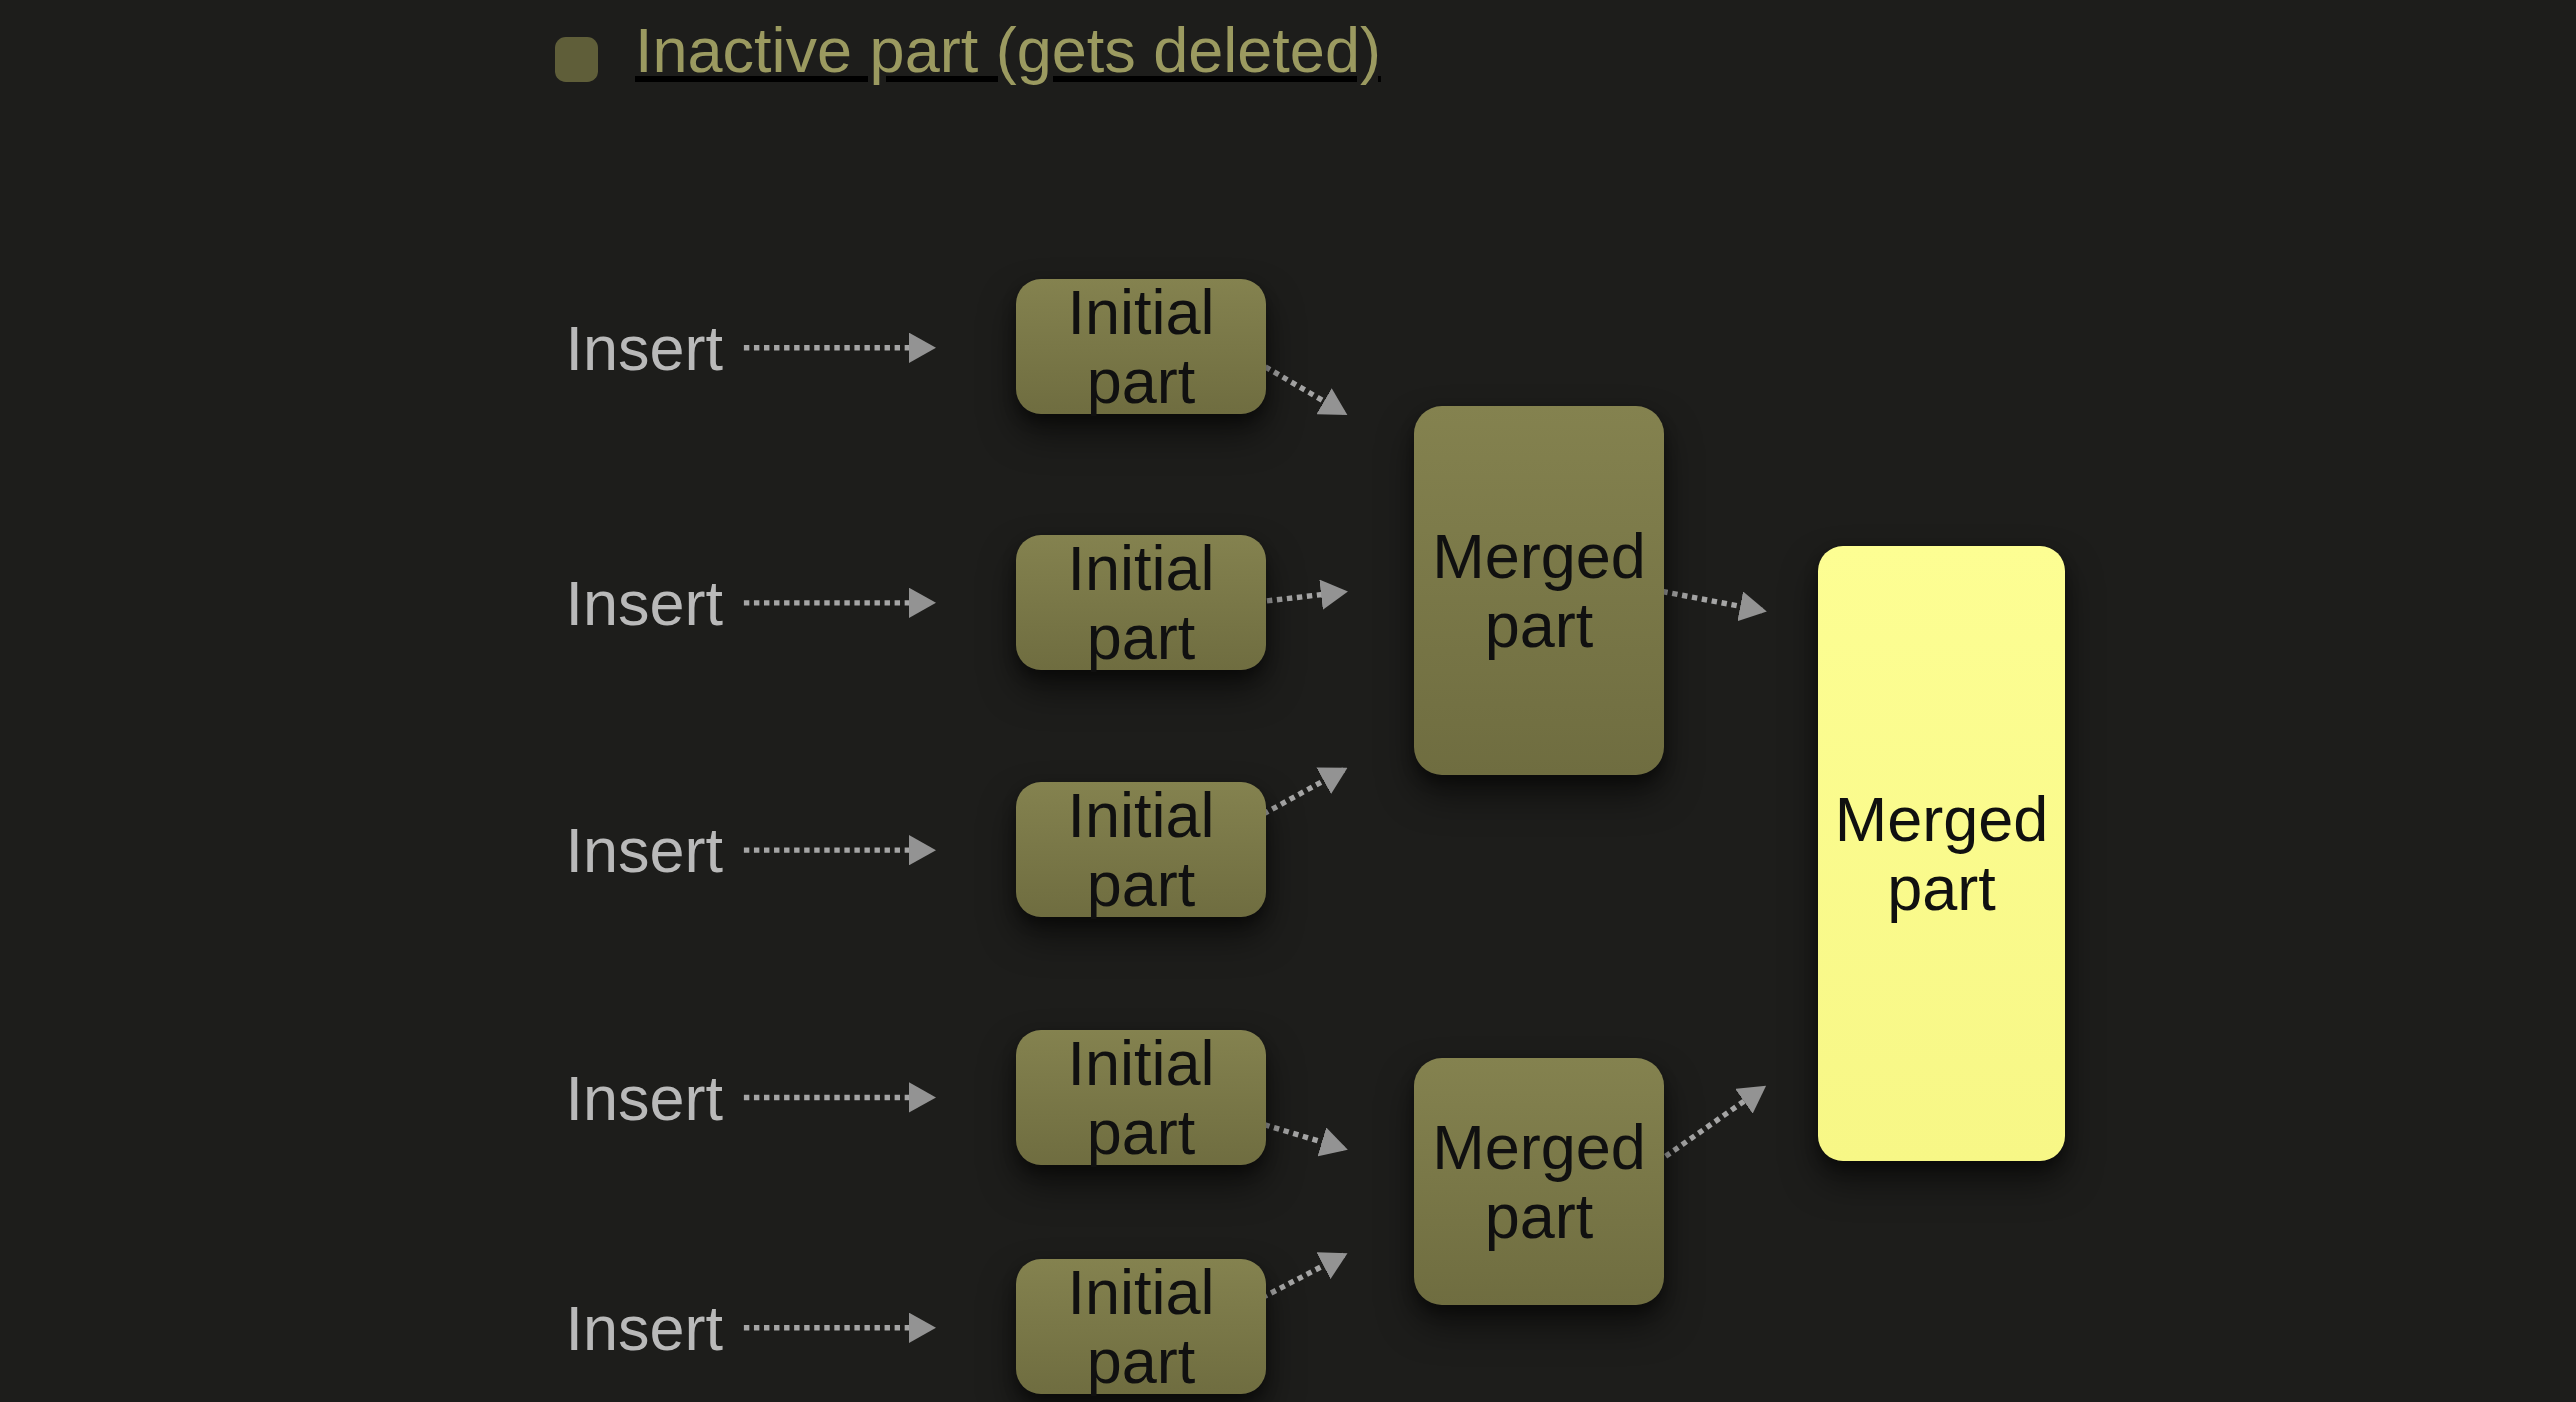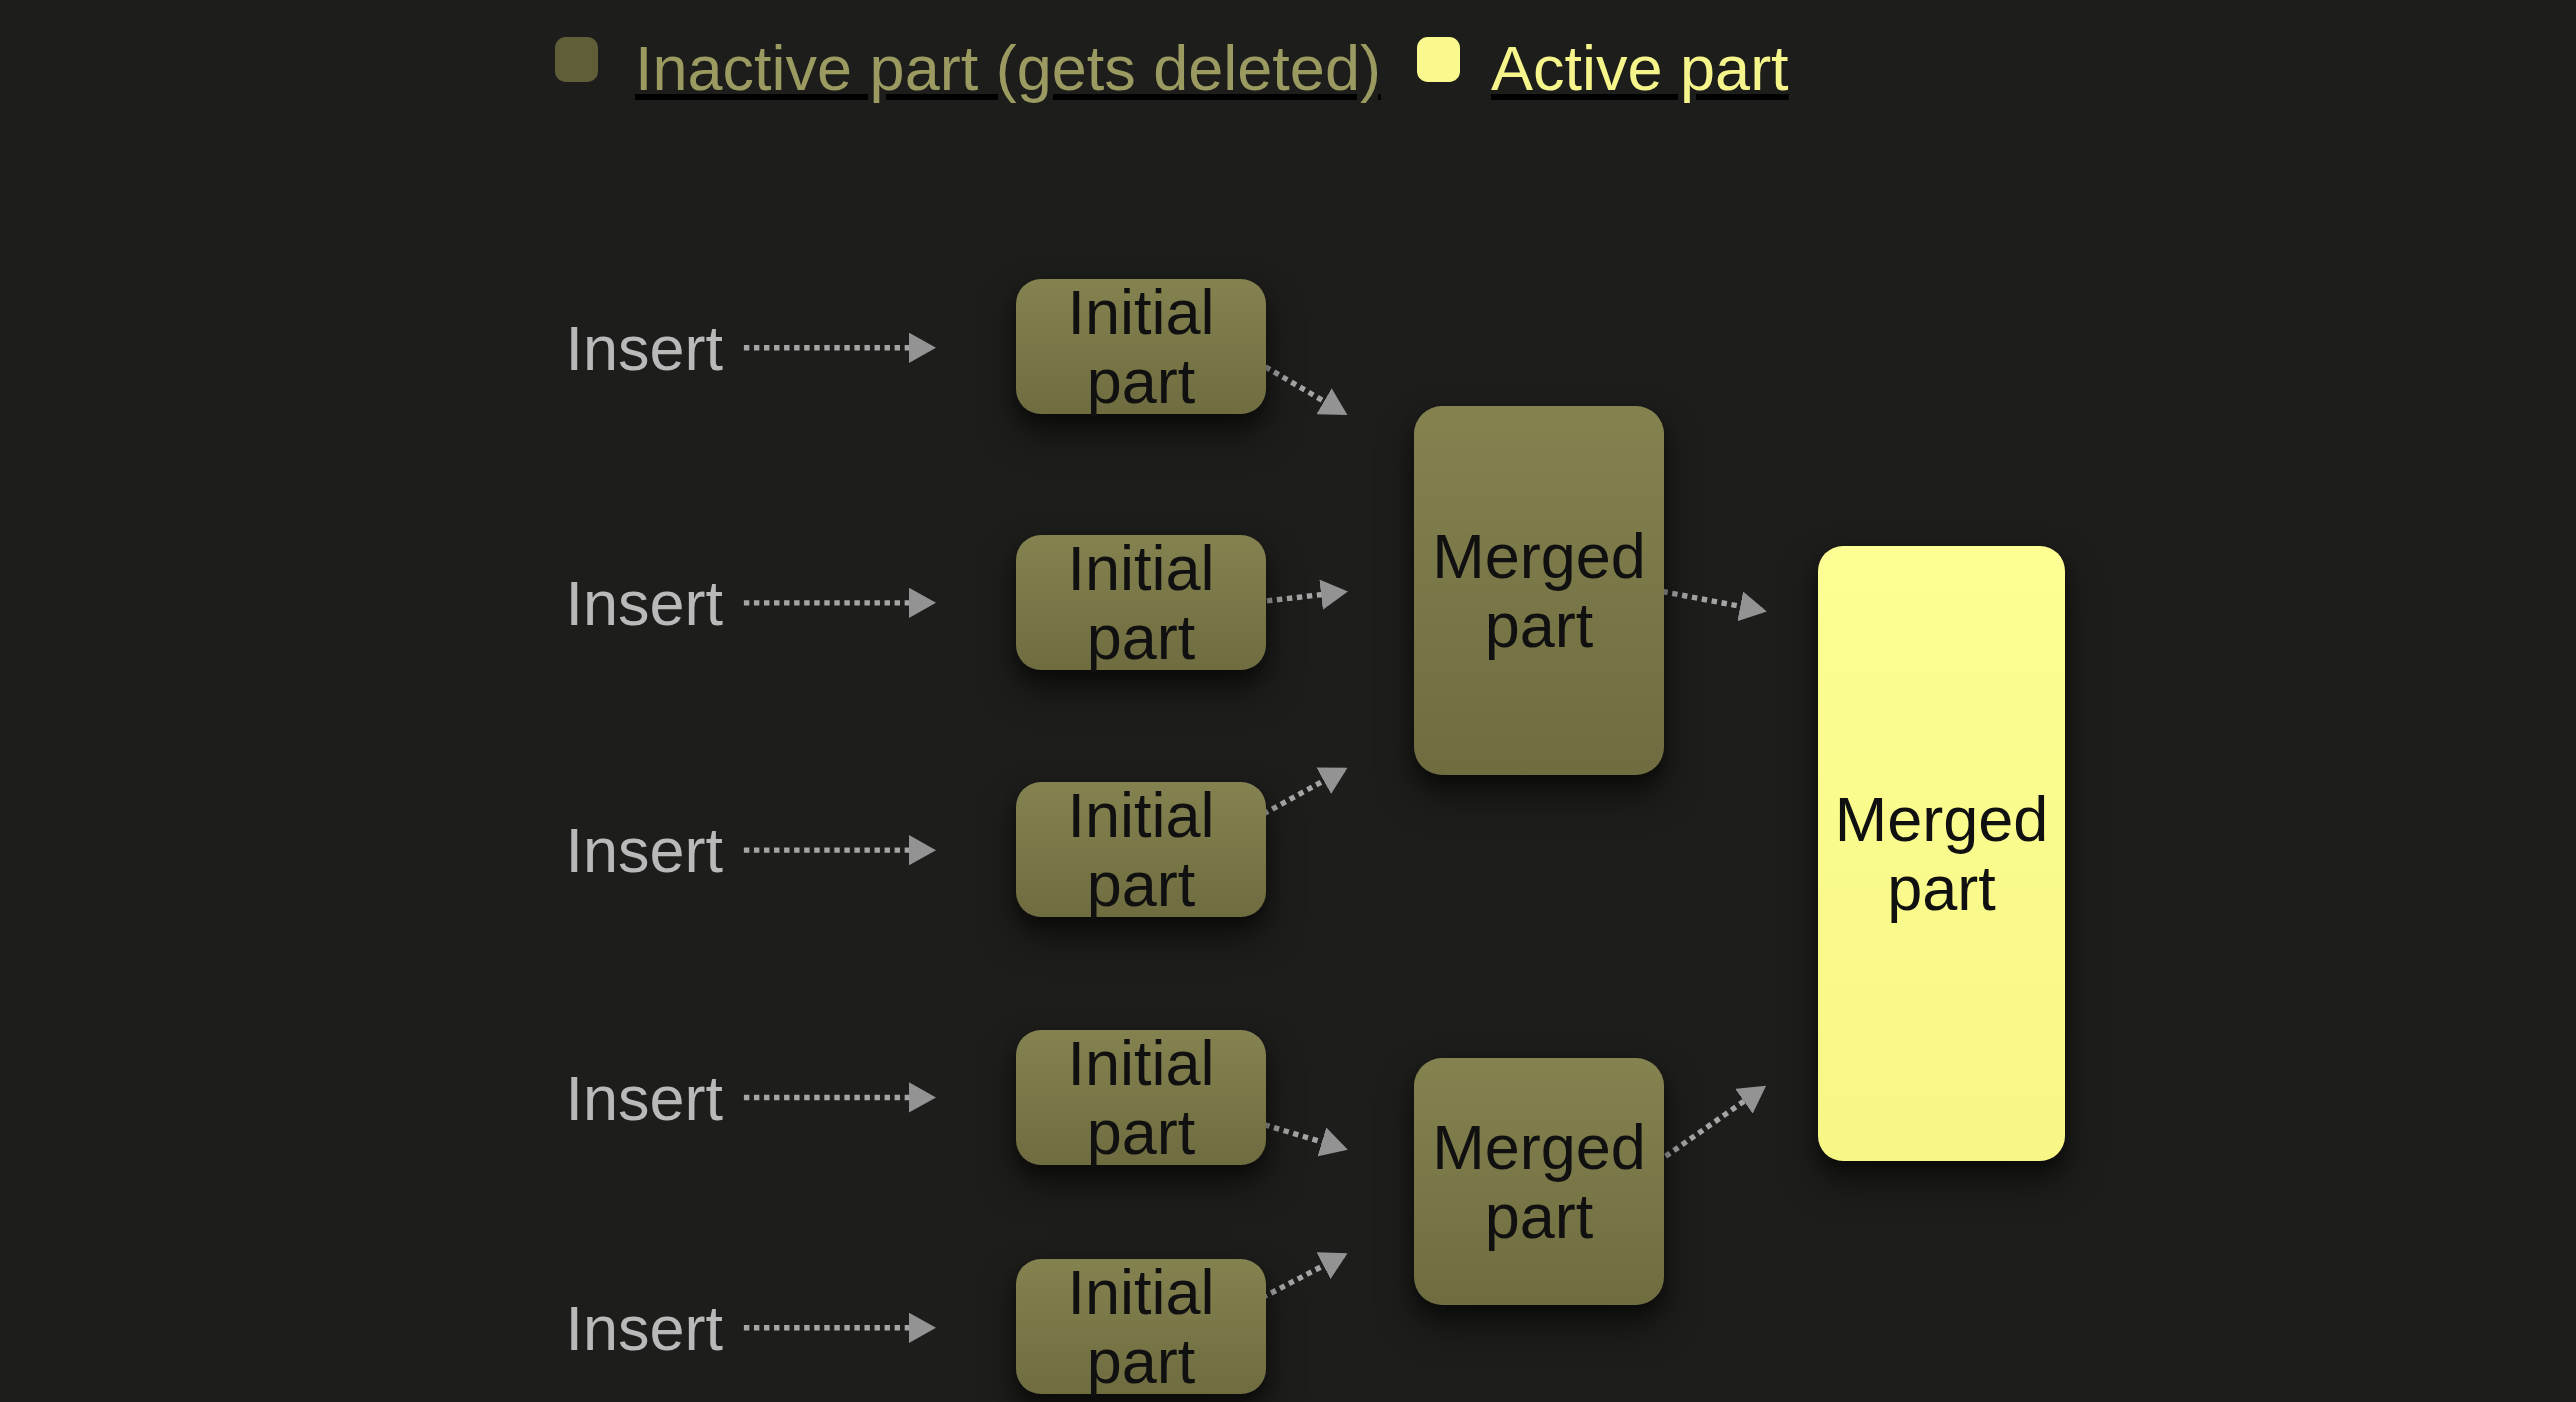--- a/index.html
+++ b/index.html
@@ -29,21 +29,21 @@
   #arrow-layer{position:absolute;left:0;top:0;width:2576px;height:1402px;}
   line.dotted{
     stroke:var(--arrow-line);
     stroke-width:7;
     stroke-dasharray:7 6;
     marker-end:url(#ah);
   }
   .marker-head{fill:var(--arrow-head);}
   .legend-item{
     position:absolute;top:37px;height:45px;
-    display:flex;align-items:flex-start;text-decoration:underline;
+    display:flex;align-items:flex-end;text-decoration:underline;
   }
   .swatch{
     width:43px;height:45px;border-radius:10.8px;display:inline-block;
   }
   .swatch.inactive{background:var(--legend-inactive-swatch);}
   .swatch.active{background:var(--legend-active-swatch);}
   .legend-label{
     font-size:63px;line-height:1;white-space:nowrap;
   }
   .legend-label.inactive{color:var(--legend-inactive-text);}
@@ -100,24 +100,20 @@
     <line class="dotted" x1="1598" y1="1697" x2="1738" y2="1624"></line>
 
     <line class="dotted" x1="2112" y1="758" x2="2280" y2="790"></line>
     <line class="dotted" x1="2112" y1="1526" x2="2280" y2="1408"></line>
   </svg>
 
   <div class="legend-item" style="left:555px;">
     <span class="swatch inactive"></span>
     <span class="legend-label inactive" style="margin-left:37px;">Inactive part (gets deleted)</span>
   </div>
-  <div class="legend-item" style="left:1417px;">
-    <span class="swatch active"></span>
-    <span class="legend-label active" style="margin-left:31px;">Active part</span>
-  </div>
 
   <div class="insert" style="top:311px;">Insert</div>
   <div class="insert" style="top:566px;">Insert</div>
   <div class="insert" style="top:813px;">Insert</div>
   <div class="insert" style="top:1061px;">Insert</div>
   <div class="insert" style="top:1291px;">Insert</div>
 
   <div class="node initial" style="top:279px;">Initial part</div>
   <div class="node initial" style="top:535px;">Initial part</div>
   <div class="node initial" style="top:782px;">Initial part</div>

